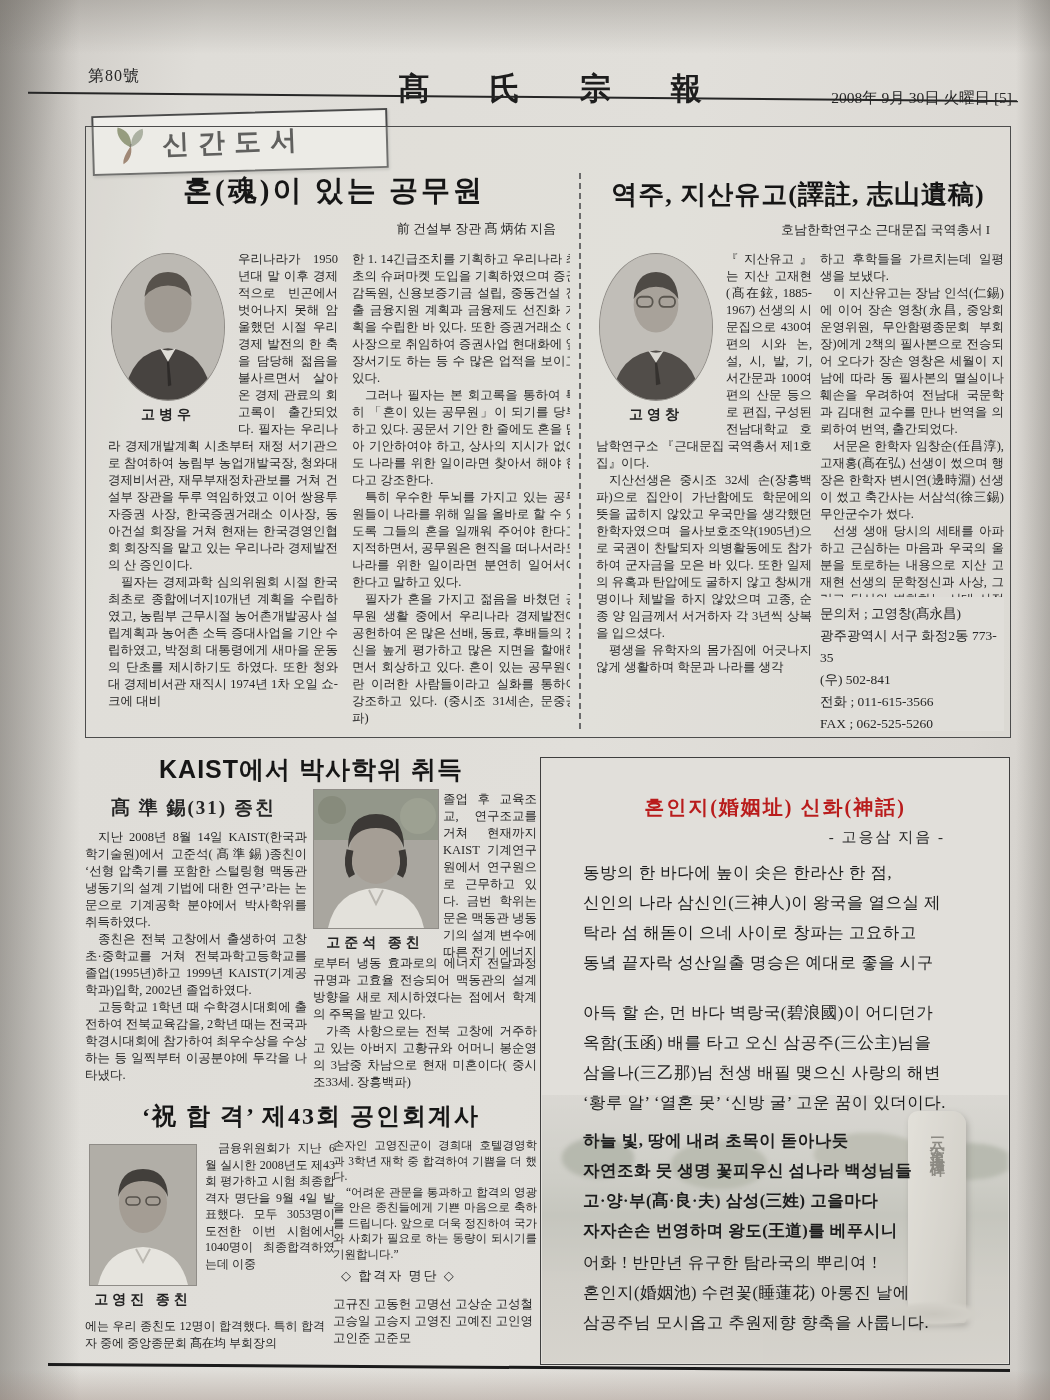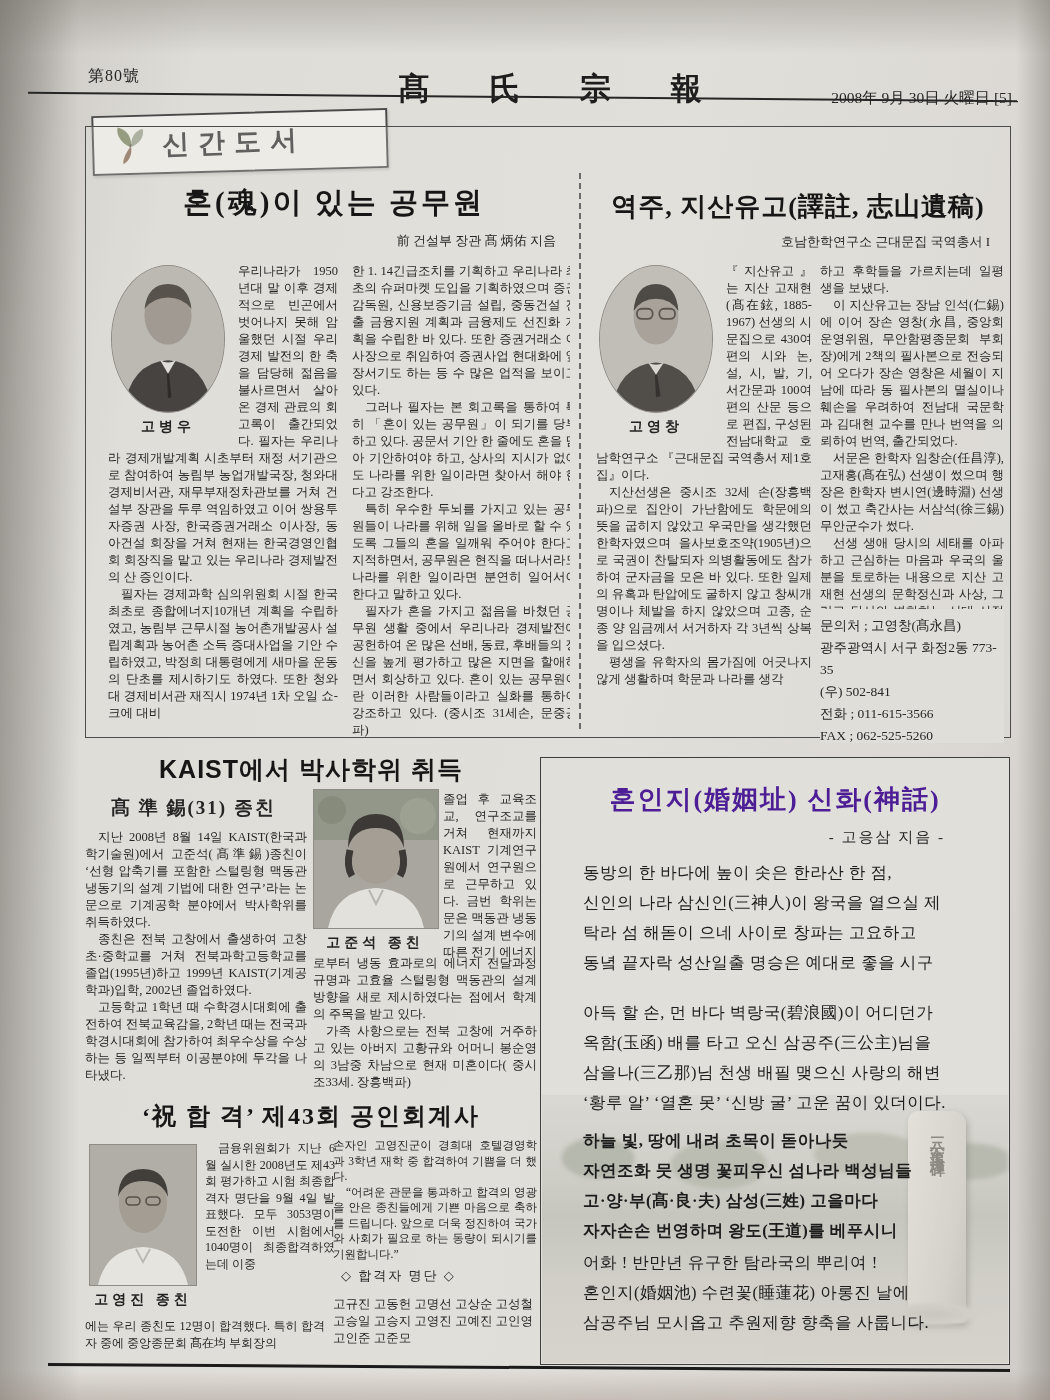--- a/index.html
+++ b/index.html
@@ -28,21 +28,21 @@
   .badge{position:absolute;left:92px;top:112px;width:292px;height:56px;background:#efeeea;
     border:2px solid #4a4a4a;transform:rotate(-1.6deg);display:flex;align-items:center;
     box-shadow:1px 2px 3px rgba(0,0,0,.15);}
   .badge .leaf{margin:0 10px 0 14px;}
   .badge .label{font-size:27px;font-weight:bold;letter-spacing:9px;color:#343434;transform:rotate(-.5deg);}
 
   
   .books-box{position:absolute;left:85px;top:126px;width:924px;height:610px;
     border:1.5px solid #4c4c4c;background:rgba(228,226,221,.25);}
   .divider-v{position:absolute;left:493px;top:46px;bottom:8px;border-left:2px dashed #6a6a6a;}
-  .book{position:absolute;top:12px;}
+  .book{position:absolute;top:0;}
   .book-left{left:12px;width:472px;}
   .book-right{left:506px;width:412px;}
   .book h2{margin:0;text-align:center;font-weight:bold;color:#161616;}
   .book-left h2{padding-top:44px;font-size:29px;letter-spacing:3px;}
   .book-right h2{padding-top:50px;font-size:26px;letter-spacing:1px;}
   .book .byline{text-align:right;font-size:13px;margin-top:9px;padding-right:14px;}
   .cols{position:absolute;top:124px;left:0;right:0;height:480px;overflow:hidden;}
   .col{position:absolute;top:0;height:480px;overflow:hidden;text-align:justify;
     font-size:12.5px;line-height:17px;}
   .book-left .col1{left:10px;width:230px;}
@@ -87,22 +87,22 @@
   .cright{position:absolute;left:248px;top:38px;width:204px;height:226px;overflow:hidden;
     text-align:justify;font-size:11.5px;line-height:15.5px;}
   .cright .listhead{text-align:left;margin:6px 0 12px 8px;font-size:13px;letter-spacing:2px;}
   .cright .names{line-height:17px;font-size:12.5px;}
   .cbottom{position:absolute;left:0;top:218px;width:240px;height:44px;overflow:hidden;
     text-align:justify;font-size:12px;line-height:16.5px;}
 
   
   .poem{position:absolute;left:540px;top:757px;width:468px;height:606px;
     border:1.5px solid #3e3e3e;background:#e1dfda;overflow:hidden;}
-  .poem h2{margin:0;padding-top:24px;text-align:center;font-size:26px;font-weight:bold;
-    letter-spacing:2px;color:#4c1d95;position:relative;z-index:2;}
+  .poem h2{margin:12px;padding-top:24px;text-align:center;font-size:20px;font-weight:bold;
+    letter-spacing:2px;color:#b91c1c;position:relative;z-index:2;}
   .poem .byline{position:absolute;right:64px;top:70px;font-size:15px;letter-spacing:2px;z-index:2;}
   .stanza{position:absolute;left:42px;z-index:2;font-size:16.5px;line-height:30px;
     letter-spacing:.5px;color:#1c1c1c;}
   .s1{top:100px;} .s2{top:240px;} .s3{top:368px;font-weight:bold;} .s4{top:490px;}
   .photo-bg{position:absolute;left:1px;right:1px;bottom:1px;height:268px;z-index:1;opacity:.6;
     background:linear-gradient(180deg,#d6d4cf 0%,#c3c4bc 30%,#b4b6ac 45%,#c6c4bc 70%,#cfccc4 100%);}
   .trees{position:absolute;left:0;top:28px;width:100%;height:70px;
     background:radial-gradient(60px 34px at 12% 50%,#9ba092 0 60%,transparent 61%),
                radial-gradient(80px 40px at 38% 60%,#a3a798 0 60%,transparent 61%),
                radial-gradient(90px 36px at 70% 45%,#a9ab9d 0 60%,transparent 61%),
@@ -238,21 +238,21 @@
     </figure>
     <div class="kcol1">
       <p class="ind">지난 2008년 8월 14일 KAIST(한국과학기술원)에서 고준석(髙準錫)종친이 ‘선형 압축기를 포함한 스털링형 맥동관 냉동기의 설계 기법에 대한 연구’라는 논문으로 기계공학 분야에서 박사학위를 취득하였다.</p>
       <p class="ind">종친은 전북 고창에서 출생하여 고창초·중학교를 거쳐 전북과학고등학교를 졸업(1995년)하고 1999년 KAIST(기계공학과)입학, 2002년 졸업하였다.</p>
       <p class="ind">고등학교 1학년 때 수학경시대회에 출전하여 전북교육감을, 2학년 때는 전국과학경시대회에 참가하여 최우수상을 수상하는 등 일찍부터 이공분야에 두각을 나타냈다.</p>
     </div>
     <div class="kcol2">
       <p>졸업 후 교육조교, 연구조교를 거쳐 현재까지 KAIST 기계연구원에서 연구원으로 근무하고 있다. 금번 학위논문은 맥동관 냉동기의 설계 변수에 따른 전기 에너지</p>
     </div>
     <div class="kbelow">
-      <p>로부터 냉동 효과로의 에너지 전달과정 규명과 고효율 스털링형 맥동관의 설계 방향을 새로 제시하였다는 점에서 학계의 주목을 받고 있다.</p>
+      <p>로부터 냉동 효과로의 에너지 전달과정 규명과 고효율 전승되어 맥동관의 설계 방향을 새로 제시하였다는 점에서 학계의 주목을 받고 있다.</p>
       <p class="ind">가족 사항으로는 전북 고창에 거주하고 있는 아버지 고황규와 어머니 봉순영의 3남중 차남으로 현재 미혼이다( 중시조33세. 장흥백파)</p>
     </div>
   </section>
 
   <section class="cpa">
     <h2>‘祝 합 격’ 제43회 공인회계사</h2>
     <figure class="photo" style="margin:0;text-align:center;">
       <div class="rect">
         <svg viewBox="0 0 106 140">
           <rect width="106" height="140" fill="#b1aea7"></rect>

